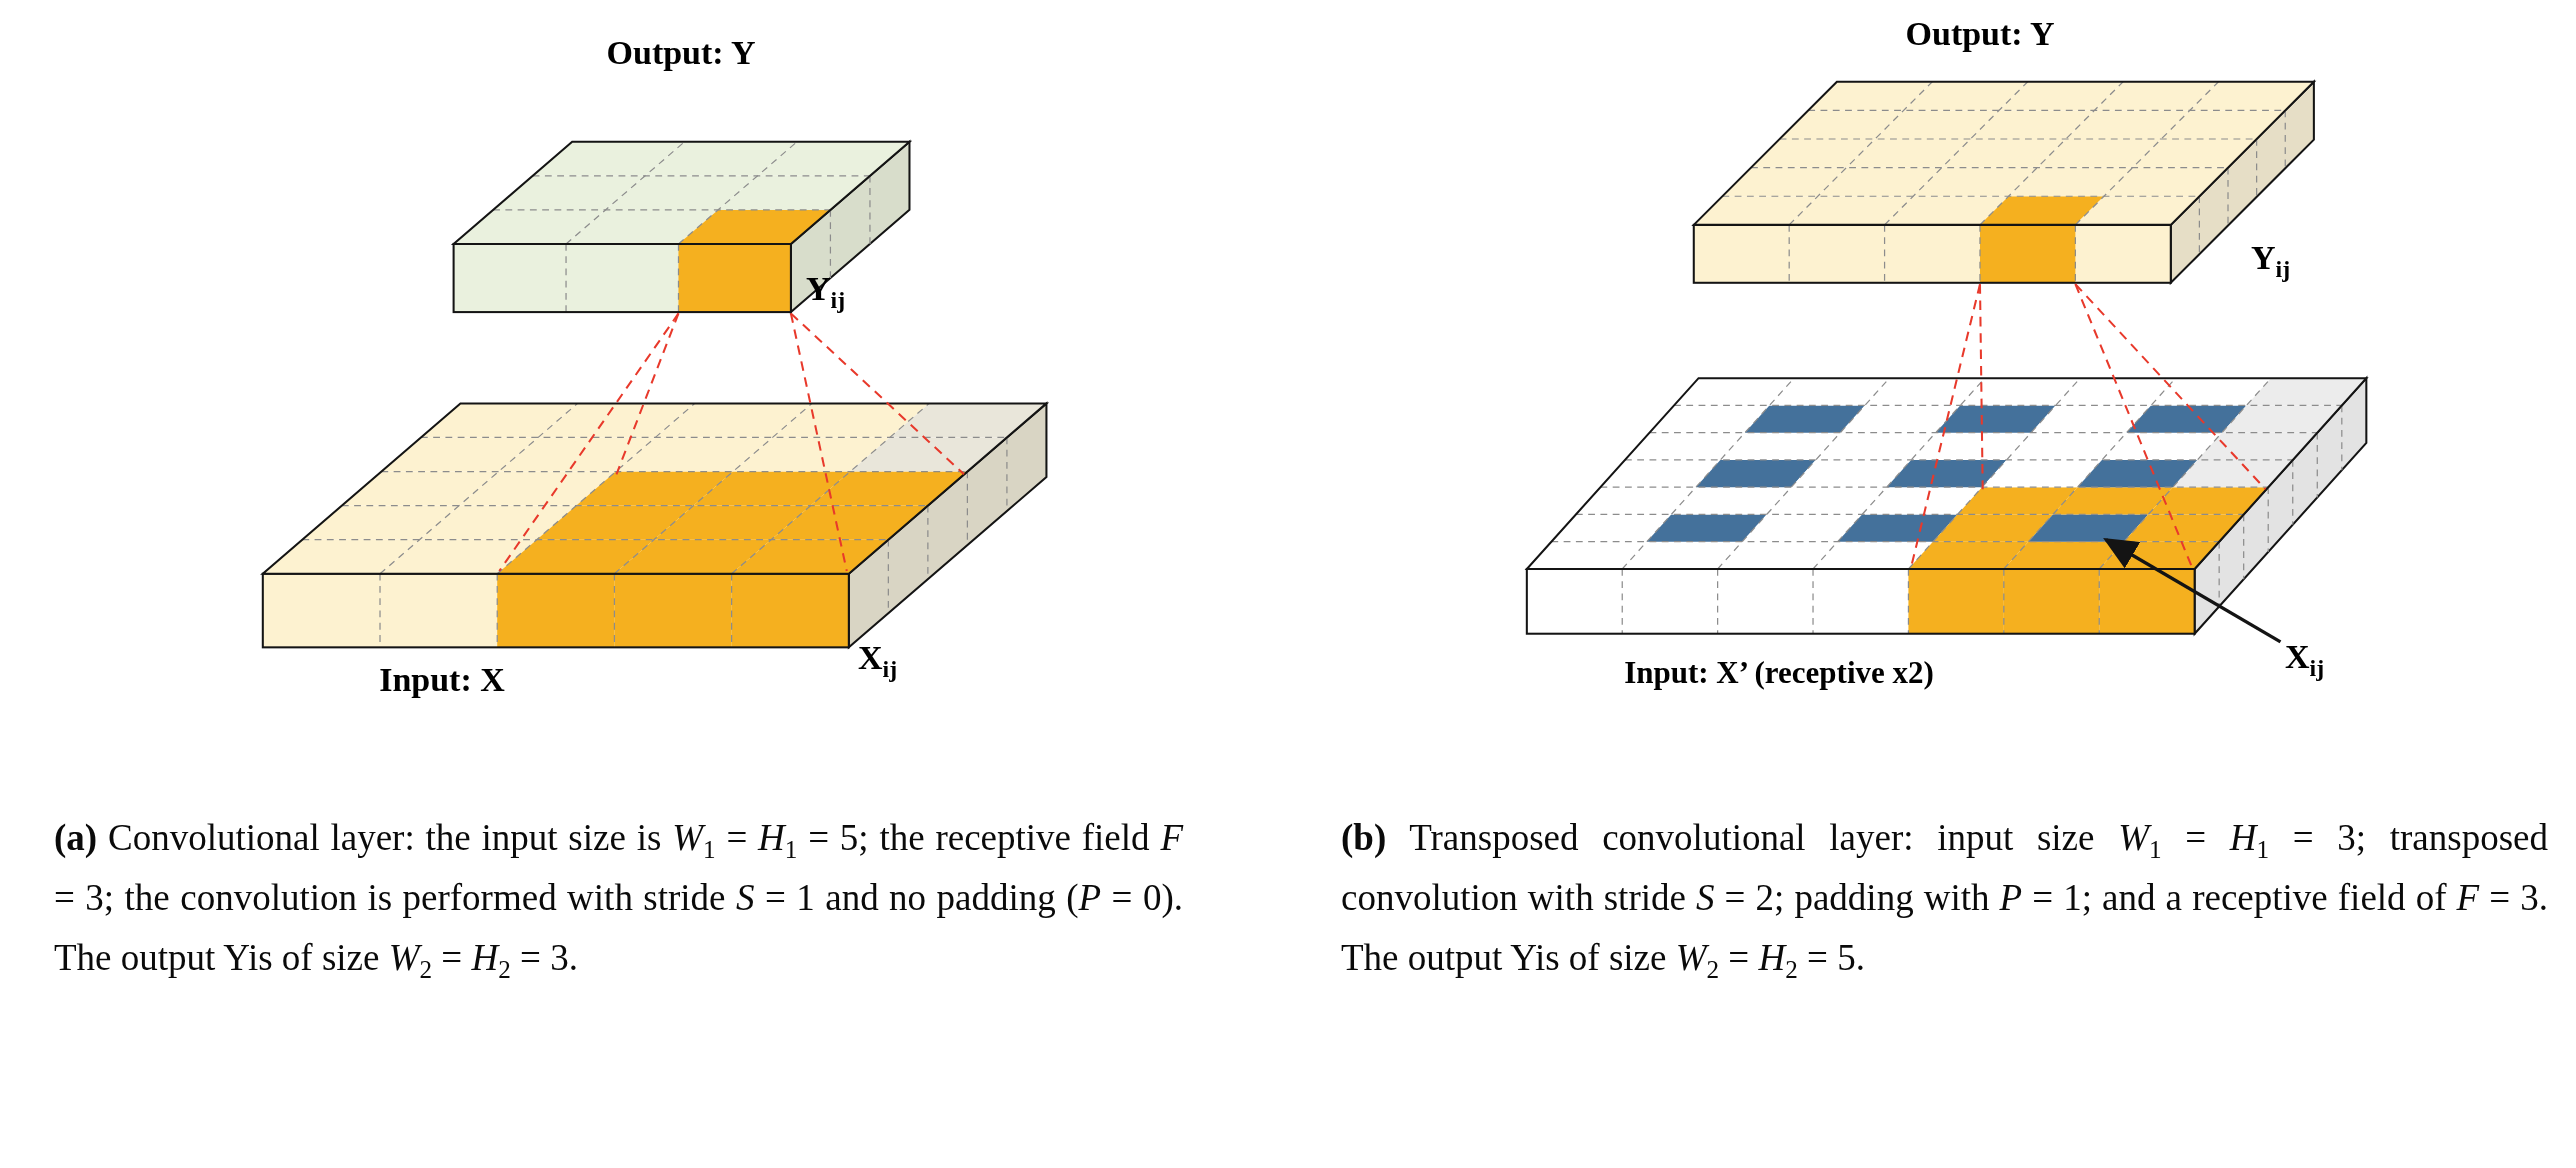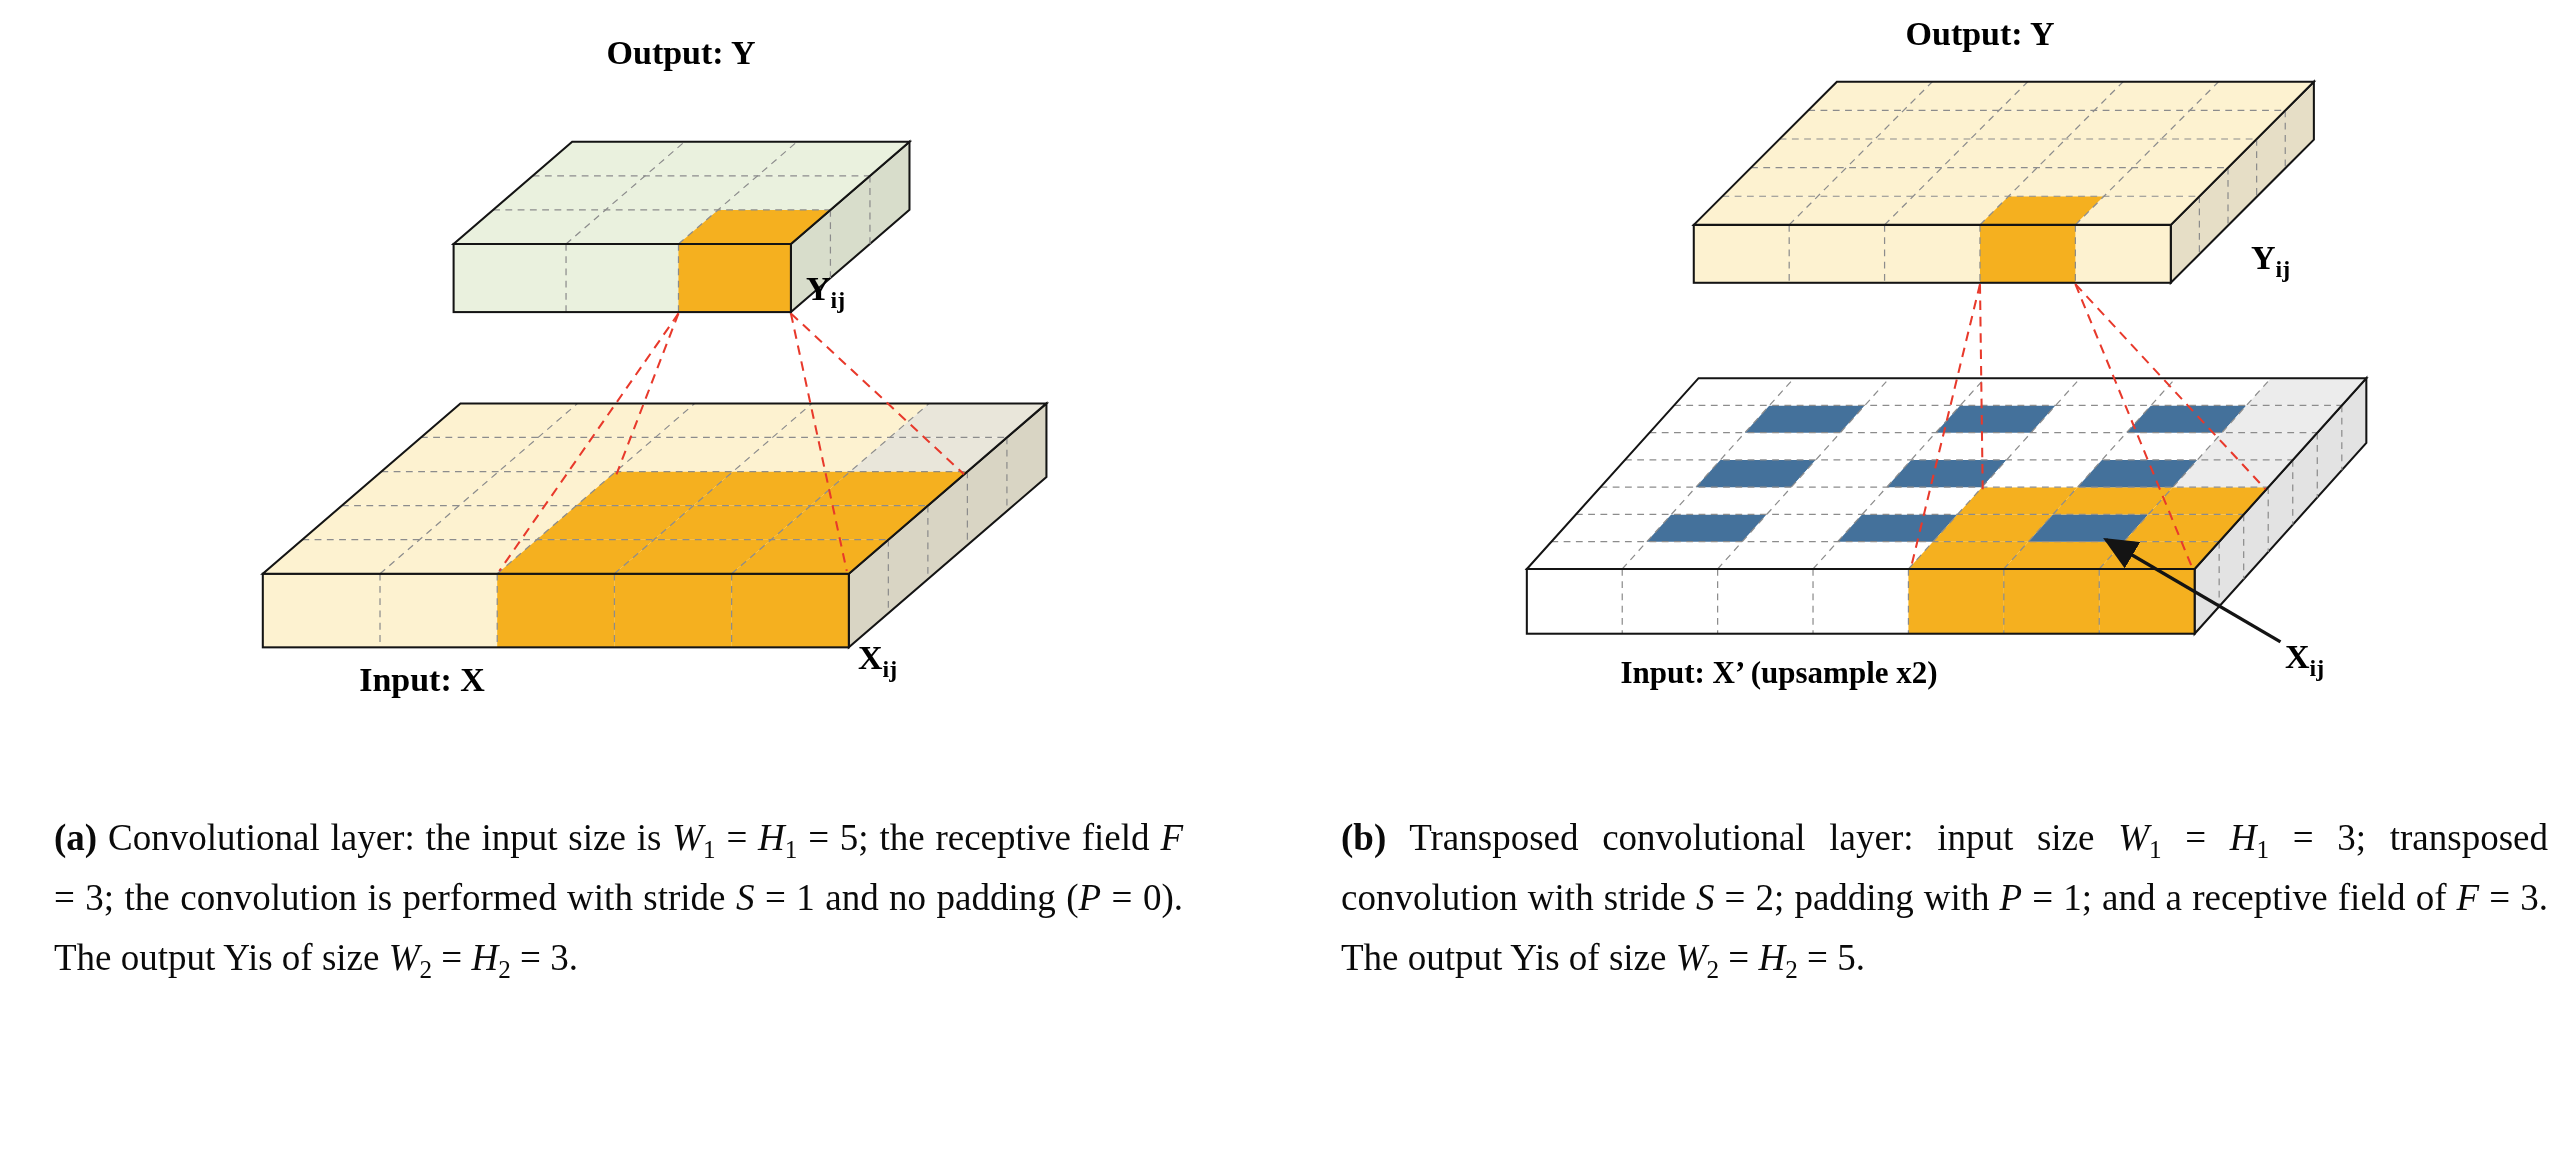--- a/index.html
+++ b/index.html
@@ -252,28 +252,28 @@
         <line x1="3045" y1="417" x2="3324" y2="718" stroke="#e8392b" stroke-width="3" stroke-dasharray="14 10"></line>
       </g>
       <line x1="3346" y1="942" x2="3090" y2="792" stroke="#141414" stroke-width="5" marker-end="url(#arrowhead)"></line>
     </g>
 </svg>
 
 <div class="dlabel centered" style="left:681px;top:34px">Output: Y</div>
 
 <div class="dlabel" style="left:806px;top:270px"><span>Y</span><sub>ij</sub></div>
 
-<div class="dlabel centered" style="left:422px;top:661px">Input: X</div>
+<div class="dlabel centered" style="left:442px;top:661px">Input: X</div>
 
 <div class="dlabel" style="left:858px;top:639px"><span>X</span><sub>ij</sub></div>
 
 <div class="dlabel centered" style="left:1980px;top:15px">Output: Y</div>
 
 <div class="dlabel" style="left:2251px;top:239px"><span>Y</span><sub>ij</sub></div>
 
-<div class="dlabel centered" style="left:1779px;top:656px;font-size:31px">Input: X’ (upsample x2)</div>
+<div class="dlabel centered" style="left:1779px;top:656px;font-size:31px">Input: X’ (receptive x2)</div>
 
 <div class="dlabel" style="left:2285px;top:638px"><span>X</span><sub>ij</sub></div>
 
 <p class="caption" style="left:42px;width:1129px"><span class="seg-b">(a)</span><span class="seg-n"> Convolutional layer: the input size is </span><span class="seg-i">W</span><sub>1</sub><span class="seg-n"> = </span><span class="seg-i">H</span><sub>1</sub><span class="seg-n"> = 5; the receptive field </span><span class="seg-i">F</span><span class="seg-n"> = 3; the convolution is performed with stride </span><span class="seg-i">S</span><span class="seg-n"> = 1 and no padding (</span><span class="seg-i">P</span><span class="seg-n"> = 0). The output Yis of size </span><span class="seg-i">W</span><sub>2</sub><span class="seg-n"> = </span><span class="seg-i">H</span><sub>2</sub><span class="seg-n"> = 3.</span></p>
 
 <p class="caption" style="left:1329px;width:1207px"><span class="seg-b">(b)</span><span class="seg-n"> Transposed convolutional layer: input size </span><span class="seg-i">W</span><sub>1</sub><span class="seg-n"> = </span><span class="seg-i">H</span><sub>1</sub><span class="seg-n"> = 3; transposed convolution with stride </span><span class="seg-i">S</span><span class="seg-n"> = 2; padding with </span><span class="seg-i">P</span><span class="seg-n"> = 1; and a receptive field of </span><span class="seg-i">F</span><span class="seg-n"> = 3. The output Yis of size </span><span class="seg-i">W</span><sub>2</sub><span class="seg-n"> = </span><span class="seg-i">H</span><sub>2</sub><span class="seg-n"> = 5.</span></p>
 
 
 </body></html>

